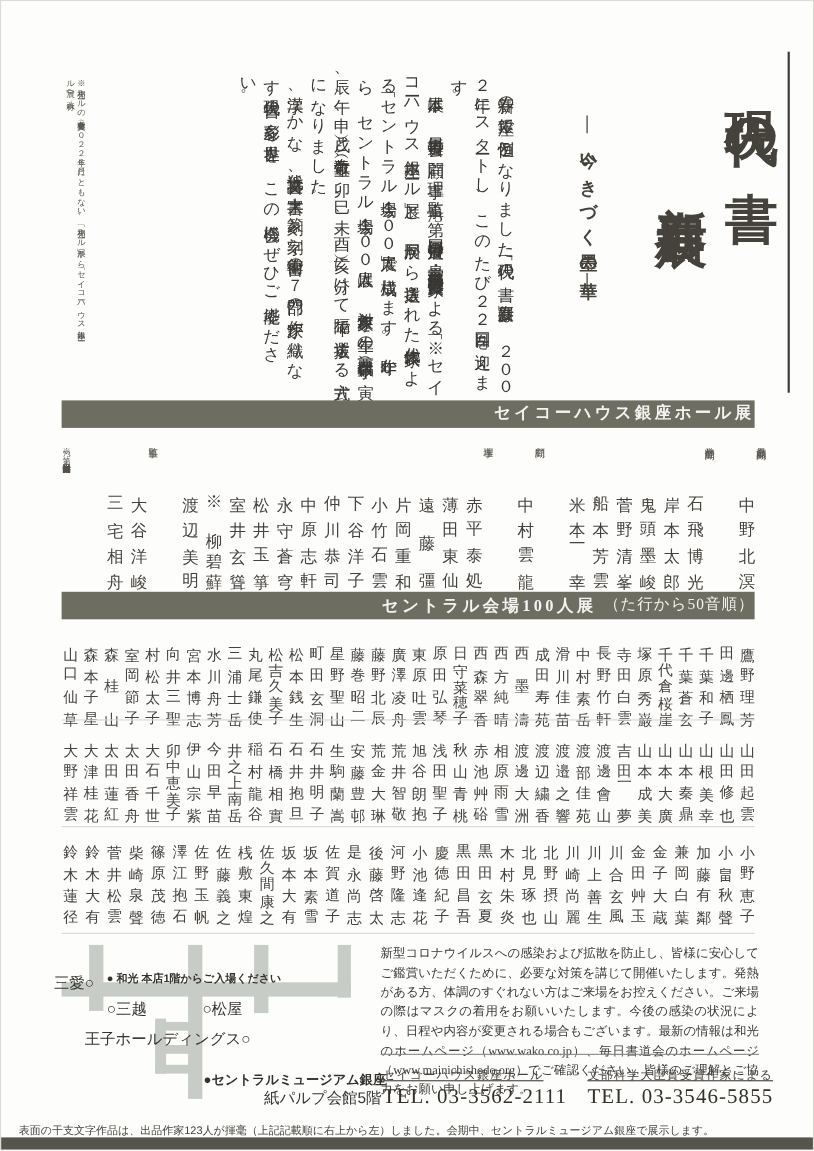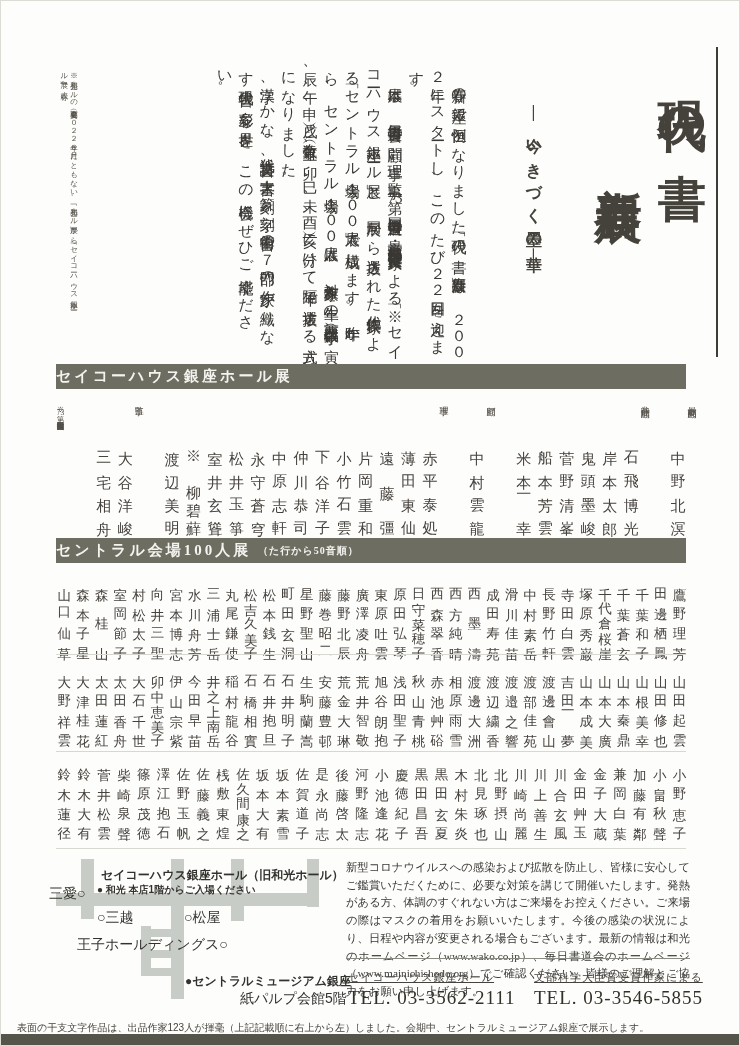--- a/index.html
+++ b/index.html
@@ -16,22 +16,22 @@
   .subtitle{position:absolute;right:195px;top:104px;font-size:16px;letter-spacing:4px;
             color:#45423c;font-weight:bold;}
   .intro{position:absolute;left:84px;top:60px;width:384px;height:294px;
          font-size:15px;line-height:1.42;letter-spacing:1px;color:#3a3834;}
   .intro p{margin:0;text-indent:1em;}
   .tcy{text-combine-upright:all;}
   .intro-footnote{position:absolute;left:58px;top:66px;height:240px;font-size:7.5px;
                   line-height:1.3;color:#555149;letter-spacing:0.5px;}
   
   .band{position:absolute;left:55px;width:630px;height:25px;background:#6e6d62;color:#f4f3ef;
-        text-align:left;line-height:25px;font-size:15px;font-weight:bold;letter-spacing:3px;}
-  .band small{font-size:10px;letter-spacing:1px;font-weight:bold;vertical-align:1px;}
+        text-align:right;line-height:25px;font-size:15px;font-weight:bold;letter-spacing:3px;}
+  .band small{font-size:14px;letter-spacing:1px;font-weight:normal;vertical-align:1px;}
   
   .vname{writing-mode:vertical-rl;white-space:nowrap;line-height:1.1;
          text-align-last:justify;overflow:visible;color:#46423e;}
   .s1-list{position:absolute;left:55px;top:398px;width:630px;height:134px;
            display:flex;flex-direction:row-reverse;justify-content:space-between;}
   .s1-group{position:relative;padding-top:40px;}
   .s1-role{position:absolute;top:0;right:-10px;writing-mode:vertical-rl;font-size:9px;
            letter-spacing:1px;color:#55514b;line-height:1.1;}
   .s1-names{display:flex;flex-direction:row-reverse;gap:5px;}
   .s1-name{font-size:15px;height:70px;}
@@ -252,21 +252,20 @@
     <div class="street" style="left:80px;top:858px;width:13px;height:60px;"></div>
     <div class="street" style="left:170px;top:858px;width:13px;height:140px;"></div>
     <div class="street" style="left:230px;top:858px;width:13px;height:62px;"></div>
     <div class="street" style="left:306px;top:858px;width:12px;height:48px;"></div>
     <div class="street" style="left:55px;top:892px;width:263px;height:13px;"></div>
     <div class="street" style="left:140px;top:925px;width:10px;height:50px;"></div>
     <div class="street" style="left:140px;top:928px;width:42px;height:8px;"></div>
     <div class="street" style="left:140px;top:949px;width:42px;height:8px;"></div>
     <div class="street" style="left:140px;top:967px;width:42px;height:8px;"></div>
 
-    <div class="maplabel m-title" style="left:100px;top:866px;">セイコーハウス銀座ホール（旧和光ホール）</div>
     <div class="maplabel m-sub" style="left:96px;top:882px;">● 和光 本店1階からご入場ください</div>
     <div class="maplabel m-plain" style="left:48px;top:884px;">三愛○</div>
     <div class="maplabel m-plain" style="left:96px;top:908px;">○三越</div>
     <div class="maplabel m-plain" style="left:183px;top:908px;">○松屋</div>
     <div class="maplabel m-plain" style="left:76px;top:935px;">王子ホールディングス○</div>
     <div class="maplabel m-title" style="left:184px;top:972px;">●セントラルミュージアム銀座</div>
     <div class="maplabel m-plain" style="left:194px;top:989px;margin-left:45px;">紙パルプ会館5階</div>
   </div>
 
   <div class="notice">新型コロナウイルスへの感染および拡散を防止し、皆様に安心してご鑑賞いただくために、必要な対策を講じて開催いたします。発熱がある方、体調のすぐれない方はご来場をお控えください。ご来場の際はマスクの着用をお願いいたします。今後の感染の状況により、日程や内容が変更される場合もございます。最新の情報は和光のホームページ（www.wako.co.jp）、毎日書道会のホームページ（www.mainichishodo.org）でご確認ください。皆様のご理解とご協力をお願い申し上げます。</div>

